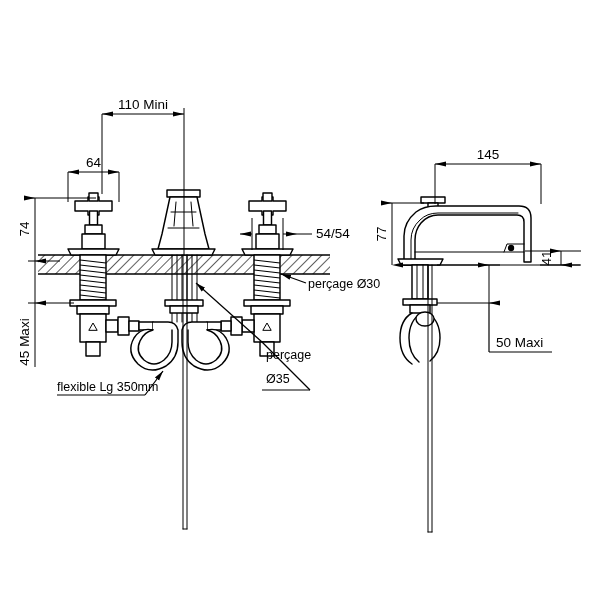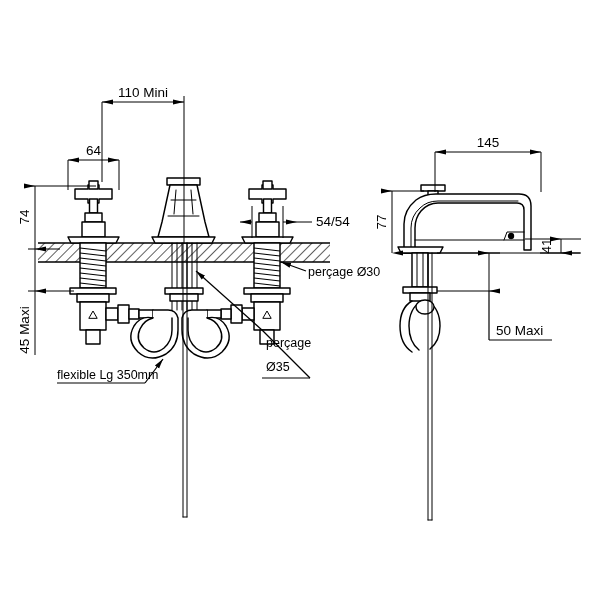--- a/index.html
+++ b/index.html
@@ -12,20 +12,21 @@
     height: 600px;
     overflow: hidden;
     font-family: "Liberation Sans", sans-serif;
     color: #000000;
   }
   #drawing-root {
     position: relative;
     width: 600px;
     height: 444px;
     background: #ffffff;
+    margin-top: 12px;
   }
   svg#technical-drawing {
     display: block;
     width: 600px;
     height: 600px;
   }
   .dim-text {
     font-family: "Liberation Sans", sans-serif;
     font-size: 13.5px;
     fill: #000000;

